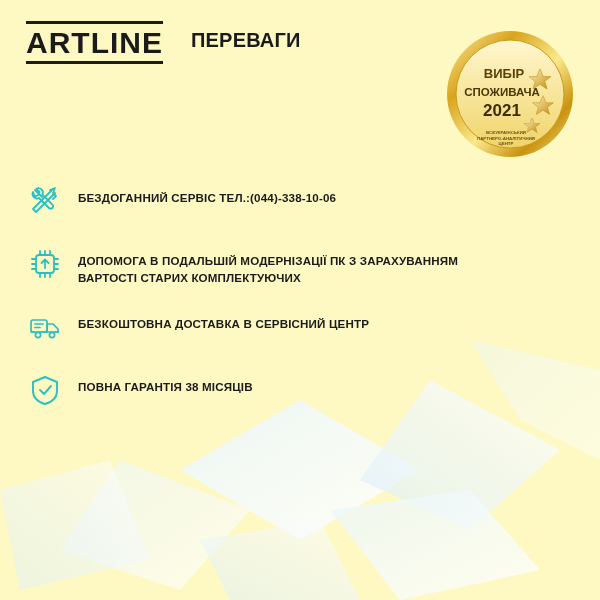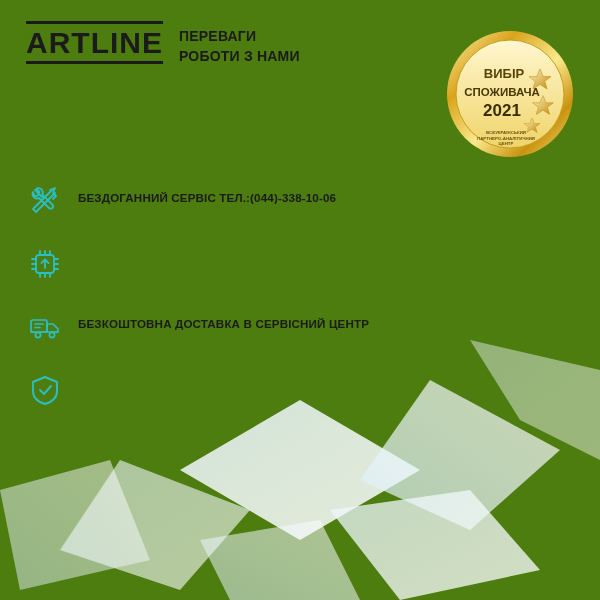--- a/index.html
+++ b/index.html
@@ -11,21 +11,21 @@
     height: 600px;
     font-family: "Liberation Sans", sans-serif;
     background: #ffffff;
     overflow: hidden;
   }
 
   .page {
     position: relative;
     width: 600px;
     height: 600px;
-    background: #4d7c0f;
+    background: #fef9c3;
     overflow: hidden;
   }
 
   
   .bg-deco {
     position: absolute;
     left: 0;
     bottom: 0;
     width: 600px;
     height: 260px;
@@ -67,23 +67,23 @@
   .logo .logo-topline {
     position: absolute;
     left: 0;
     top: -7px;
     width: 100%;
     height: 3px;
     background: #1b1b1b;
   }
 
   .header-title {
-    margin-left: 16px;
+    margin-left: 28px;
     margin-top: 4px;
-    font-size: 14px;
+    font-size: 20px;
     font-weight: bold;
     color: #1b1b1b;
     line-height: 1.45;
     text-transform: uppercase;
     letter-spacing: 0.2px;
   }
 
   
   .badge {
     position: absolute;
@@ -159,21 +159,20 @@
   </svg>
 
   <div class="header">
     <div class="logo">
       <span class="logo-topline"></span>
       <span class="logo-text">ARTLINE</span>
       <span class="logo-underline"></span>
     </div>
     <div class="header-title">
       <span>ПЕРЕВАГИ</span><br>
-      <span>РОБОТИ З НАМИ</span>
     </div>
   </div>
 
   <svg class="badge" viewBox="0 0 132 132">
     <defs>
       <linearGradient id="goldRing" x1="0" y1="0" x2="1" y2="1">
         <stop offset="0%" stop-color="#fdf0a8"></stop>
         <stop offset="28%" stop-color="#d9a41c"></stop>
         <stop offset="55%" stop-color="#fbe98d"></stop>
         <stop offset="78%" stop-color="#c9930f"></stop>
@@ -228,20 +227,22 @@
     <div class="feature">
       <div class="icon-box">
         <svg width="34" height="34" viewBox="0 0 34 34" fill="none" stroke="#2bbfc4" stroke-width="1.8" stroke-linecap="round" stroke-linejoin="round">
           <rect x="8" y="8" width="18" height="18" rx="3"></rect>
           <path d="M17 21 v-8 M13.5 16 L17 12.5 L20.5 16"></path>
           <path d="M12 8 V4 M17 8 V4 M22 8 V4 M12 30 v-4 M17 30 v-4 M22 30 v-4"></path>
           <path d="M8 12 H4 M8 17 H4 M8 22 H4 M30 12 h-4 M30 17 h-4 M30 22 h-4"></path>
         </svg>
       </div>
       <div class="feat-text">
+        <span>ДОПОМОГА В ПОДАЛЬШІЙ  МОДЕРНІЗАЦІЇ ПК З ЗАРАХУВАННЯМ</span>
+        <span class="line2">ВАРТОСТІ СТАРИХ КОМПЛЕКТУЮЧИХ</span>
       </div>
     </div>
 
     <div class="feature">
       <div class="icon-box">
         <svg width="34" height="34" viewBox="0 0 34 34" fill="none" stroke="#2bbfc4" stroke-width="1.7" stroke-linecap="round" stroke-linejoin="round">
           <rect x="3" y="10" width="16" height="12" rx="2"></rect>
           <path d="M19 14 h6 l5 5 v3 h-11 z"></path>
           <circle cx="10" cy="25" r="2.6"></circle>
           <circle cx="24" cy="25" r="2.6"></circle>
@@ -254,17 +255,20 @@
       </div>
     </div>
 
     <div class="feature">
       <div class="icon-box">
         <svg width="32" height="32" viewBox="0 0 32 32" fill="none" stroke="#2bbfc4" stroke-width="1.9" stroke-linecap="round" stroke-linejoin="round">
           <path d="M16 3 L28 8 v9 c0 7 -5 11 -12 13 C9 28 4 24 4 17 V8 z"></path>
           <polyline points="11,16 15,20 22,12"></polyline>
         </svg>
       </div>
+      <div class="feat-text">
+        <span>ПОВНА ГАРАНТІЯ 38 МІСЯЦІВ</span>
+      </div>
     </div>
 
 
   </div>
 </div>
 
 </body></html>

